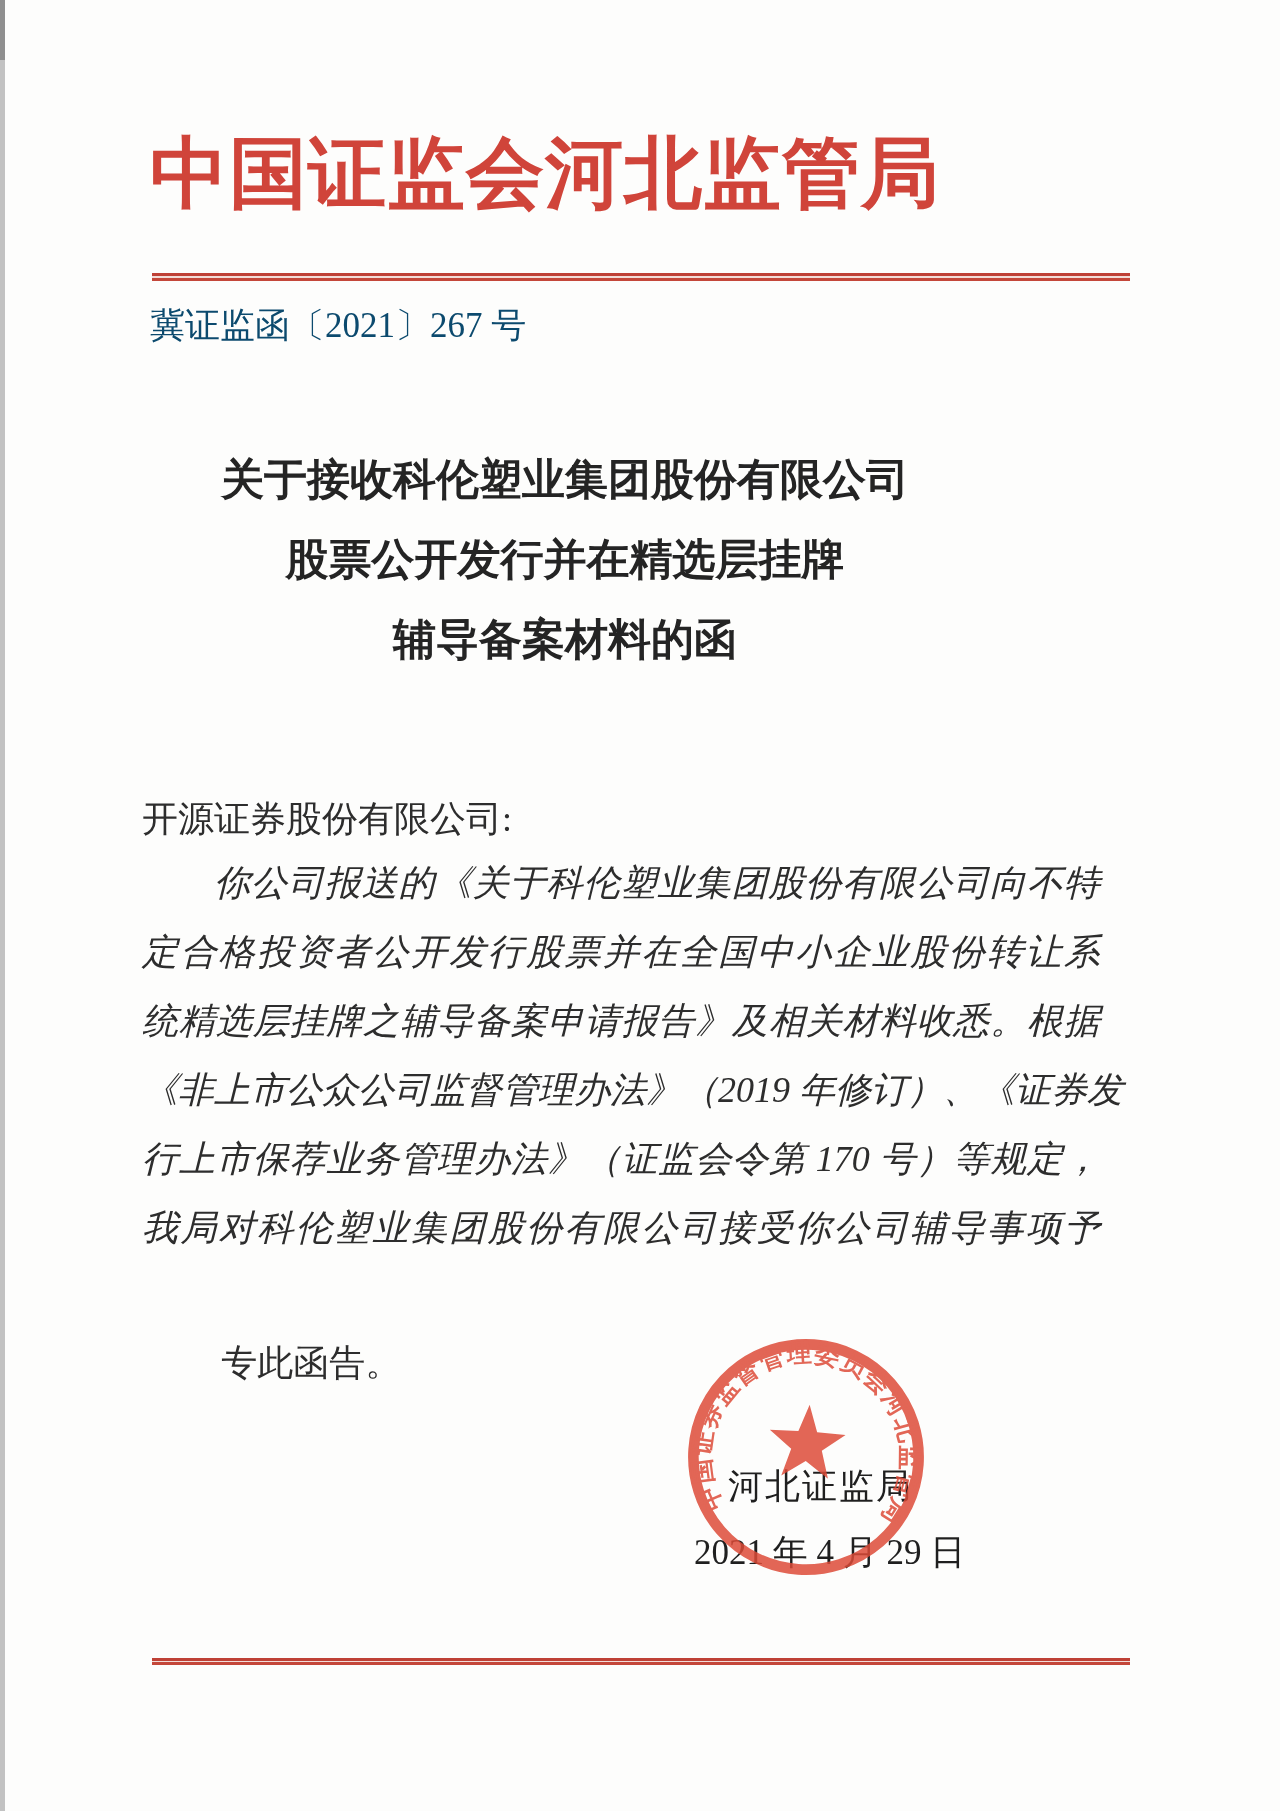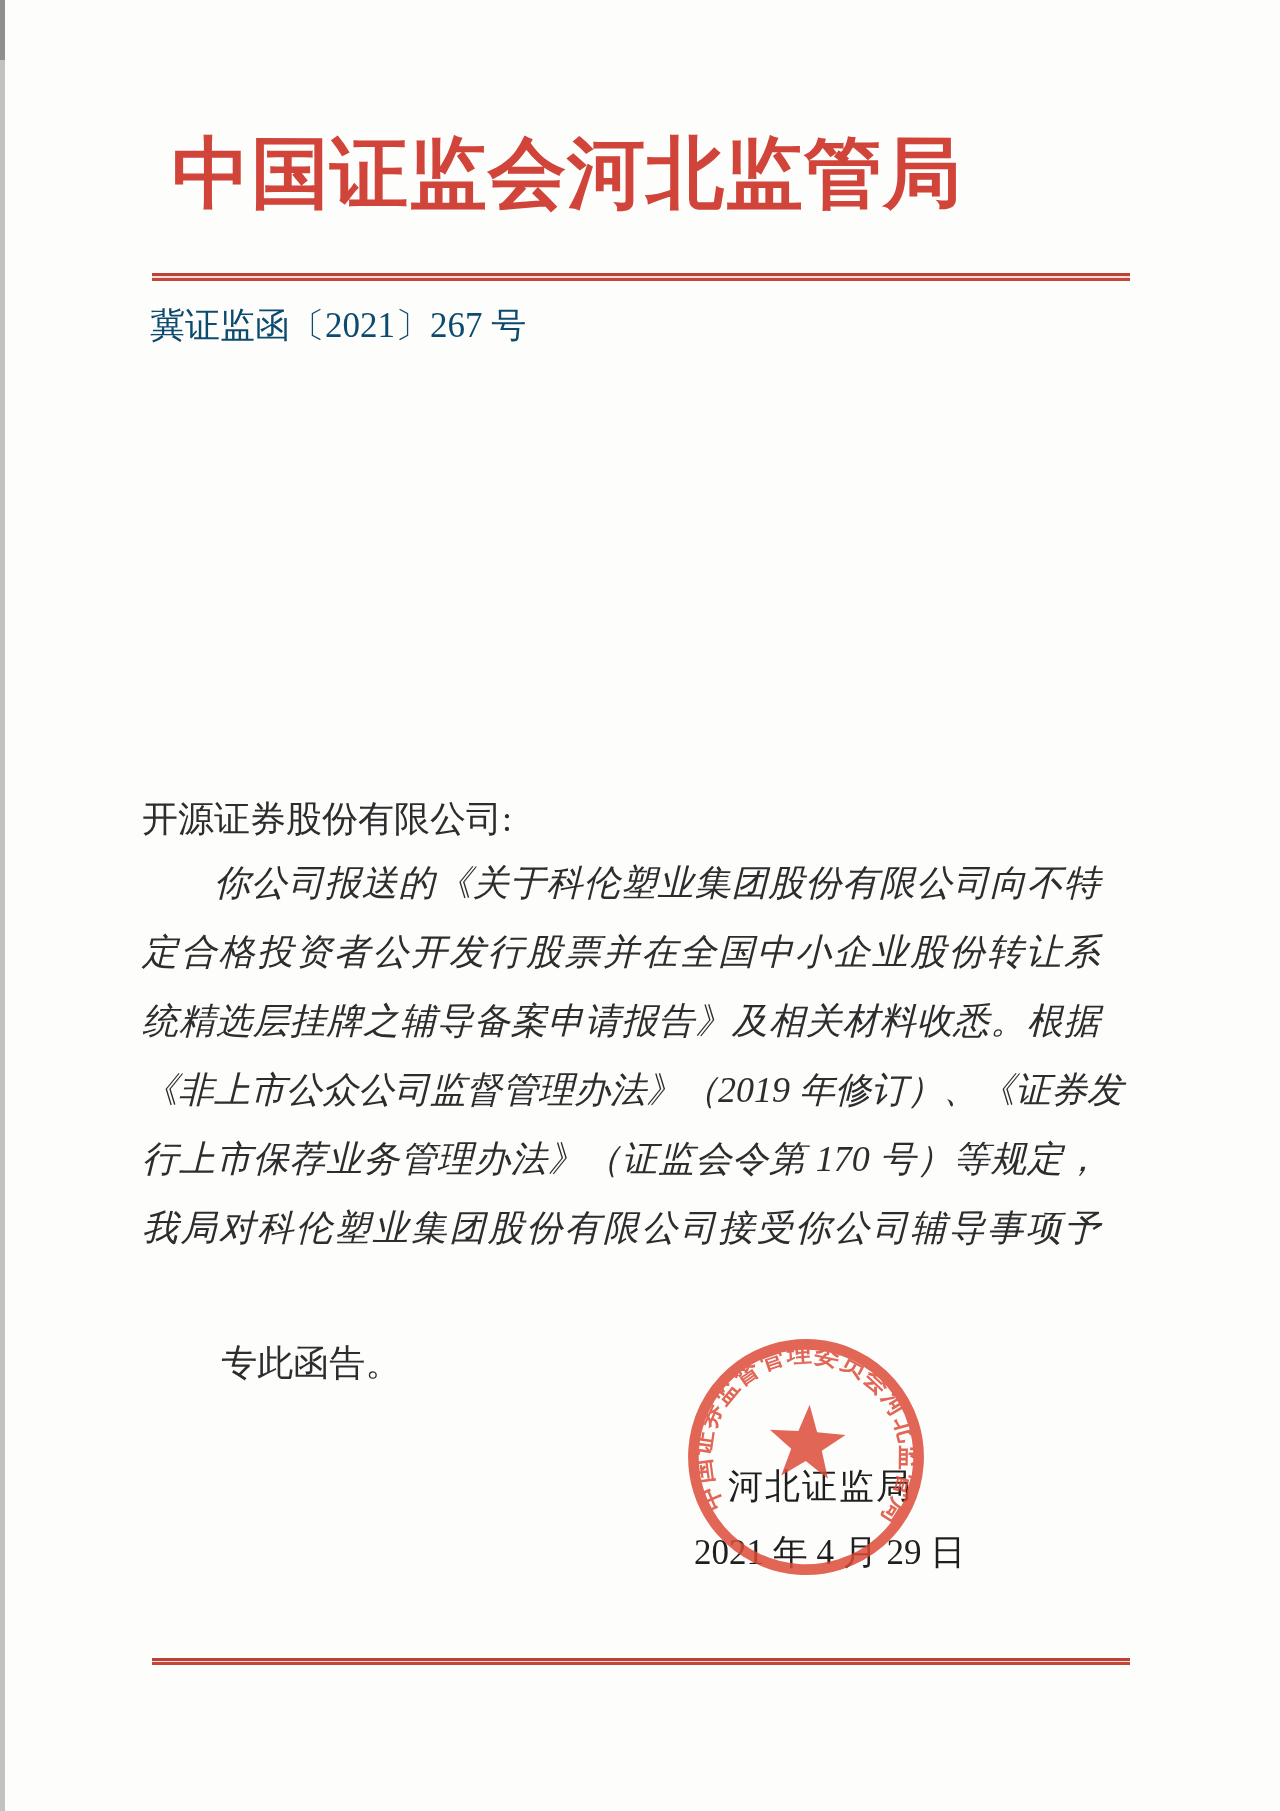--- a/index.html
+++ b/index.html
@@ -10,22 +10,22 @@
     background:#fdfdfc;
     overflow:hidden;
     font-family:"Liberation Serif","DejaVu Serif",serif;
     color:#2e2e2e;
   }
   .scan-edge {
     position:absolute; left:0; top:0; width:5px; height:100%;
     background:linear-gradient(#8f8f8f 0 60px, #c2c2c2 60px 100%);
   }
   .agency-header {
-    position:absolute; top:122px; left:132px; width:830px;
-    text-align:right;
+    position:absolute; top:122px; left:150px; width:830px;
+    text-align:left;
     font-size:78px; line-height:104px; font-weight:bold;
     color:#d0443a; letter-spacing:1px;
     white-space:nowrap;
   }
   .rule-red {
     position:absolute; left:152px; width:978px; height:8px;
     border-top:3px solid #bf4136;
     border-bottom:3px solid #c4473a;
     background:#f3ddd8;
     box-sizing:border-box;
@@ -90,20 +90,25 @@
 <div class="page">
 
   <div class="scan-edge"></div>
 
   <div class="agency-header">中国证监会河北监管局</div>
 
   <div class="rule-red rule-header"></div>
 
   <div class="doc-number">冀证监函〔2021〕267 号</div>
 
+  <div class="doc-title">
+    <div>关于接收科伦塑业集团股份有限公司</div>
+    <div>股票公开发行并在精选层挂牌</div>
+    <div>辅导备案材料的函</div>
+  </div>
 
   <div class="salutation">开源证券股份有限公司:</div>
 
   <div class="body-paragraph">
     <div class="para-line first">你公司报送的《关于科伦塑业集团股份有限公司向不特</div>
     <div class="para-line">定合格投资者公开发行股票并在全国中小企业股份转让系</div>
     <div class="para-line">统精选层挂牌之辅导备案申请报告》及相关材料收悉。根据</div>
     <div class="para-line">《非上市公众公司监督管理办法》（2019 年修订）、《证券发</div>
     <div class="para-line">行上市保荐业务管理办法》（证监会令第 170 号）等规定，</div>
     <div class="para-line">我局对科伦塑业集团股份有限公司接受你公司辅导事项予</div>

